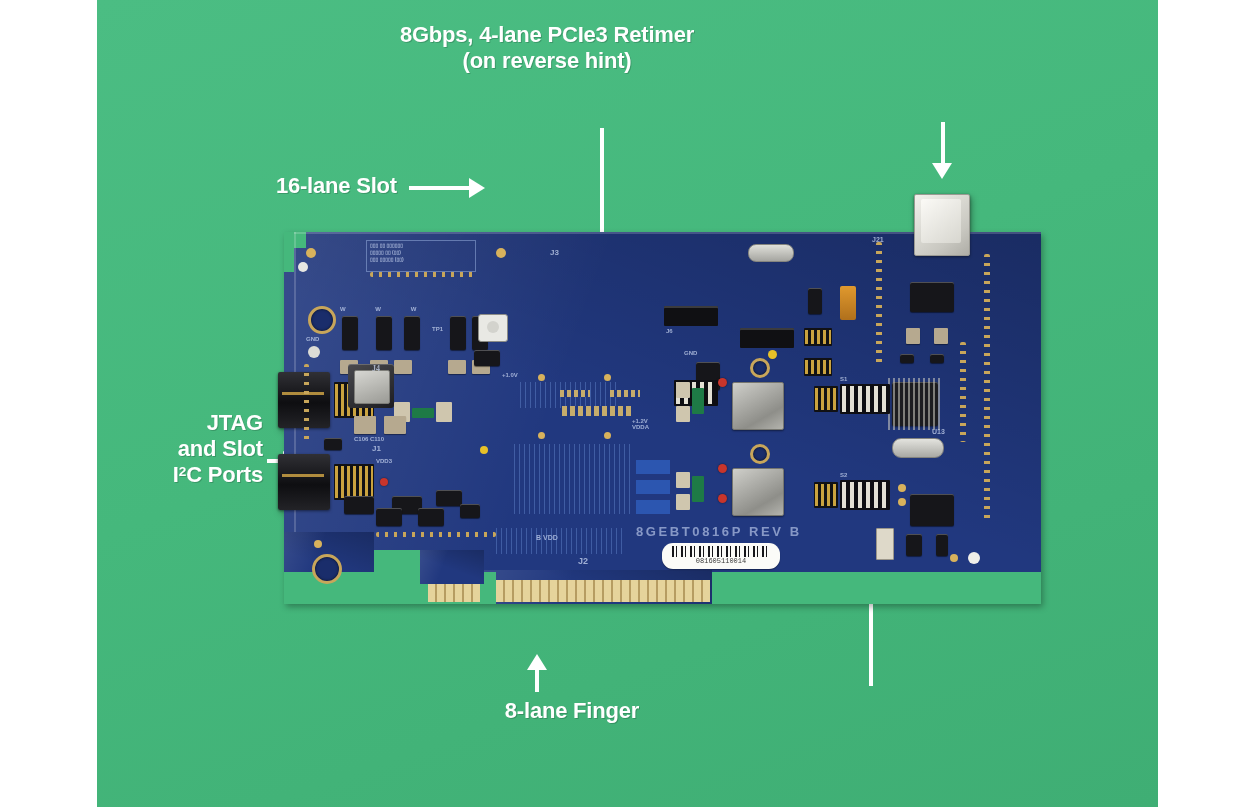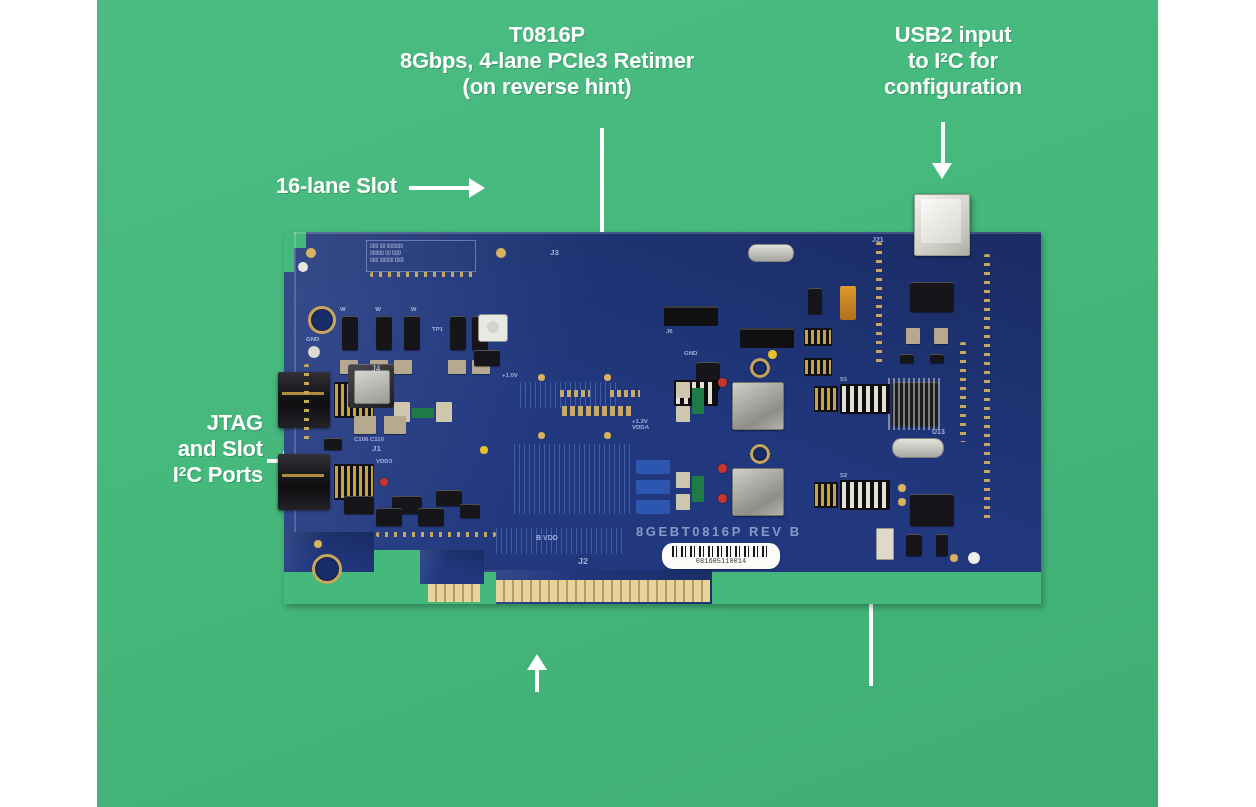--- a/index.html
+++ b/index.html
@@ -128,50 +128,45 @@
   .grn{background:#1e7a46;border-radius:1px;}
 </style>
 </head>
 <body>
 
 <div id="stage">
 
   <div id="panel">
 
     <div class="callout c-center" style="left:240px;top:22px;width:420px;font-size:22px;">
-      <span class="ln">T0816P</span>
       <span class="ln">8Gbps, 4-lane PCIe3 Retimer</span>
       <span class="ln">(on reverse hint)</span>
     </div>
     <div class="lead vline" style="left:503px;top:128px;height:236px;"></div>
     <div class="ahead ahead-down" style="left:494px;top:360px;"></div>
 
-    <div class="callout c-center" style="left:742px;top:22px;width:228px;font-size:22px;">
-      <span class="ln">USB2 input</span>
-      <span class="ln"><span>to I</span><sup>2</sup><span>C for</span></span>
-      <span class="ln">configuration</span>
-    </div>
     <div class="lead vline" style="left:844px;top:122px;height:44px;"></div>
     <div class="ahead ahead-down" style="left:835px;top:163px;"></div>
 
     <div class="callout c-right" style="left:88px;top:173px;width:212px;font-size:22px;">
       <span class="ln">16-lane Slot</span>
     </div>
     <div class="lead hline" style="left:312px;top:186px;width:62px;"></div>
     <div class="ahead ahead-right" style="left:372px;top:178px;"></div>
 
     <div class="callout c-right" style="left:20px;top:410px;width:146px;font-size:22px;">
       <span class="ln">JTAG</span>
       <span class="ln">and Slot</span>
       <span class="ln"><span>I</span><sup>2</sup><span>C Ports</span></span>
     </div>
     <div class="lead hline" style="left:170px;top:459px;width:18px;"></div>
     <div class="ahead ahead-right" style="left:186px;top:451px;"></div>
 
     <div class="callout c-center" style="left:340px;top:698px;width:270px;font-size:22px;">
+      <span class="ln">8-lane Finger</span>
     </div>
     <div class="lead vline" style="left:438px;top:668px;height:24px;"></div>
     <div class="ahead ahead-up" style="left:430px;top:654px;"></div>
 
     <div class="lead vline" style="left:772px;top:300px;height:386px;"></div>
     <div class="ahead ahead-up" style="left:764px;top:288px;"></div>
 
   </div>
 
   <div id="board">

